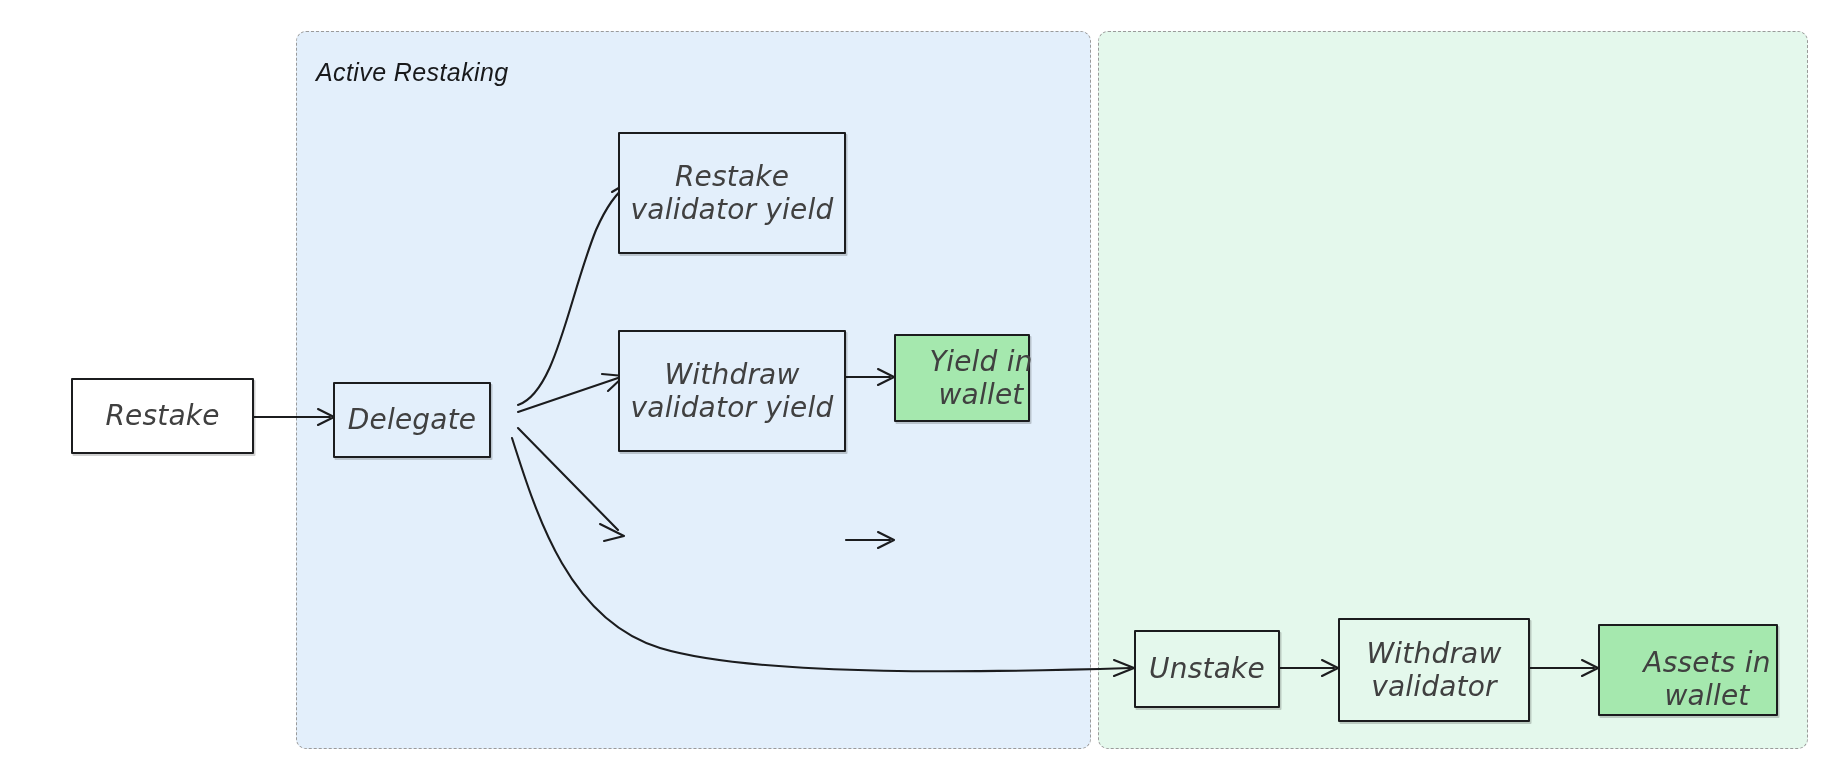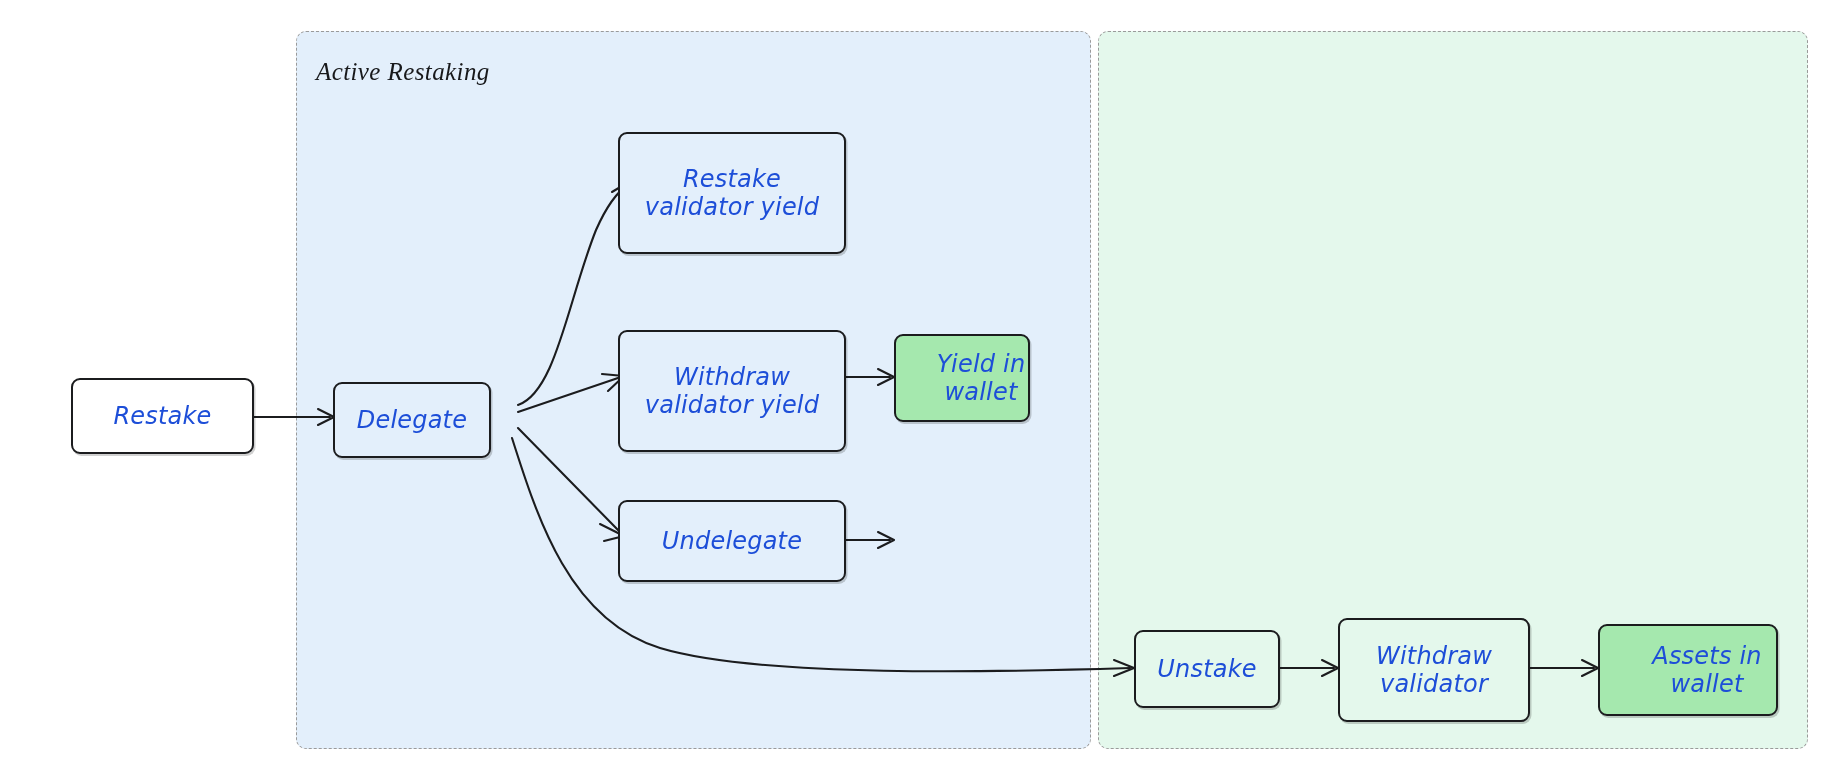--- a/index.html
+++ b/index.html
@@ -28,40 +28,40 @@
     pointer-events: none;
   }
   .subgraph {
     position: absolute;
     border: 1.6px dashed #9a9a9a;
     border-radius: 10px;
     box-sizing: border-box;
   }
   .subgraph-label {
     position: absolute;
-    font-family: Liberation Serif, serif;
+    font-family: Liberation Sans, sans-serif;
     font-size: 25px;
     font-style: italic;
     color: #18191b;
     letter-spacing: 0.4px;
     white-space: nowrap;
   }
   .node {
     position: absolute;
     box-sizing: border-box;
     border: 2.2px solid #1b1c1e;
-    border-radius: 9px;
+    border-radius: 1px;
     display: flex;
     align-items: center;
     justify-content: center;
     text-align: center;
     font-family: "DejaVu Sans", sans-serif;
-    font-size: 24px;
+    font-size: 28px;
     font-style: italic;
-    color: #1d4ed8;
+    color: #404040;
     line-height: 1.18;
     letter-spacing: 0.2px;
     padding: 2px 6px;
     box-shadow: 1.5px 2px 0 rgba(20,20,22,0.20);
   }
   .node .label-line {
     display: block;
     white-space: nowrap;
   }
   .fill-white  { background: #ffffff; }
@@ -158,32 +158,29 @@
   <div class="node fill-blue" style="left:618px; top:330px; width:228px; height:122px; flex-direction:column;">
     <span class="label-line">Withdraw</span>
     <span class="label-line">validator yield</span>
   </div>
 
   <div class="node fill-green-node" style="left:894px; top:334px; width:136px; height:88px; flex-direction:column;">
     <span class="label-line">Yield in</span>
     <span class="label-line">wallet</span>
   </div>
 
-  <div class="node fill-blue" style="left:618px; top:500px; width:228px; height:82px;">
-    <span class="label-line">Undelegate</span>
-  </div>
 
 
   <div class="node fill-green-sub" style="left:1134px; top:630px; width:146px; height:78px;">
     <span class="label-line">Unstake</span>
   </div>
 
   <div class="node fill-green-sub" style="left:1338px; top:618px; width:192px; height:104px; flex-direction:column;">
     <span class="label-line">Withdraw</span>
     <span class="label-line">validator</span>
   </div>
 
-  <div class="node fill-green-node" style="left:1598px; top:624px; width:180px; height:92px; flex-direction:column;">
+  <div class="node fill-green-node" style="left:1598px; top:624px; width:180px; height:92px; flex-direction:column;justify-content:flex-end;">
     <span class="label-line">Assets in</span>
     <span class="label-line">wallet</span>
   </div>
 
 </div>
 
 </body></html>

